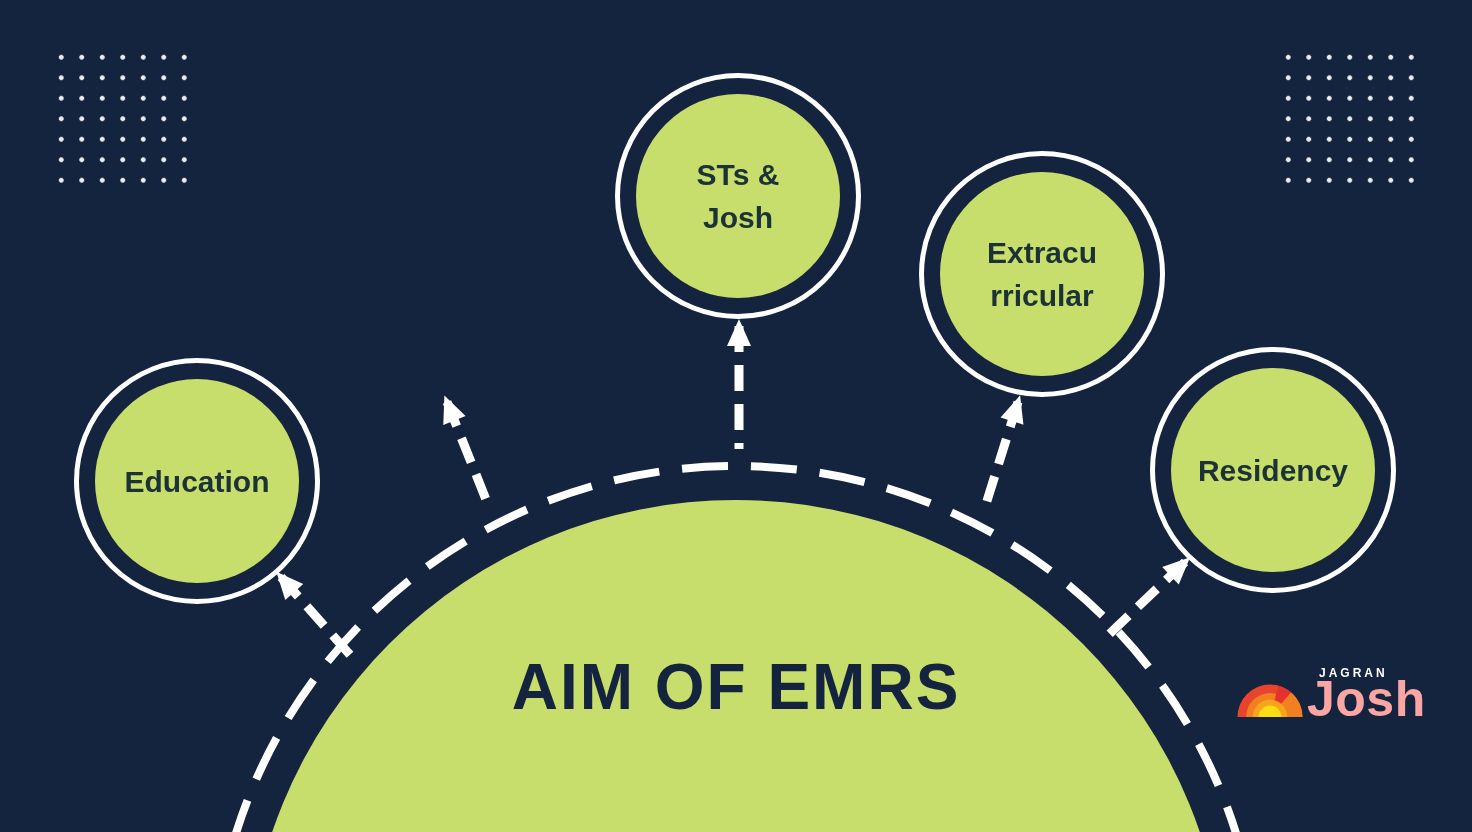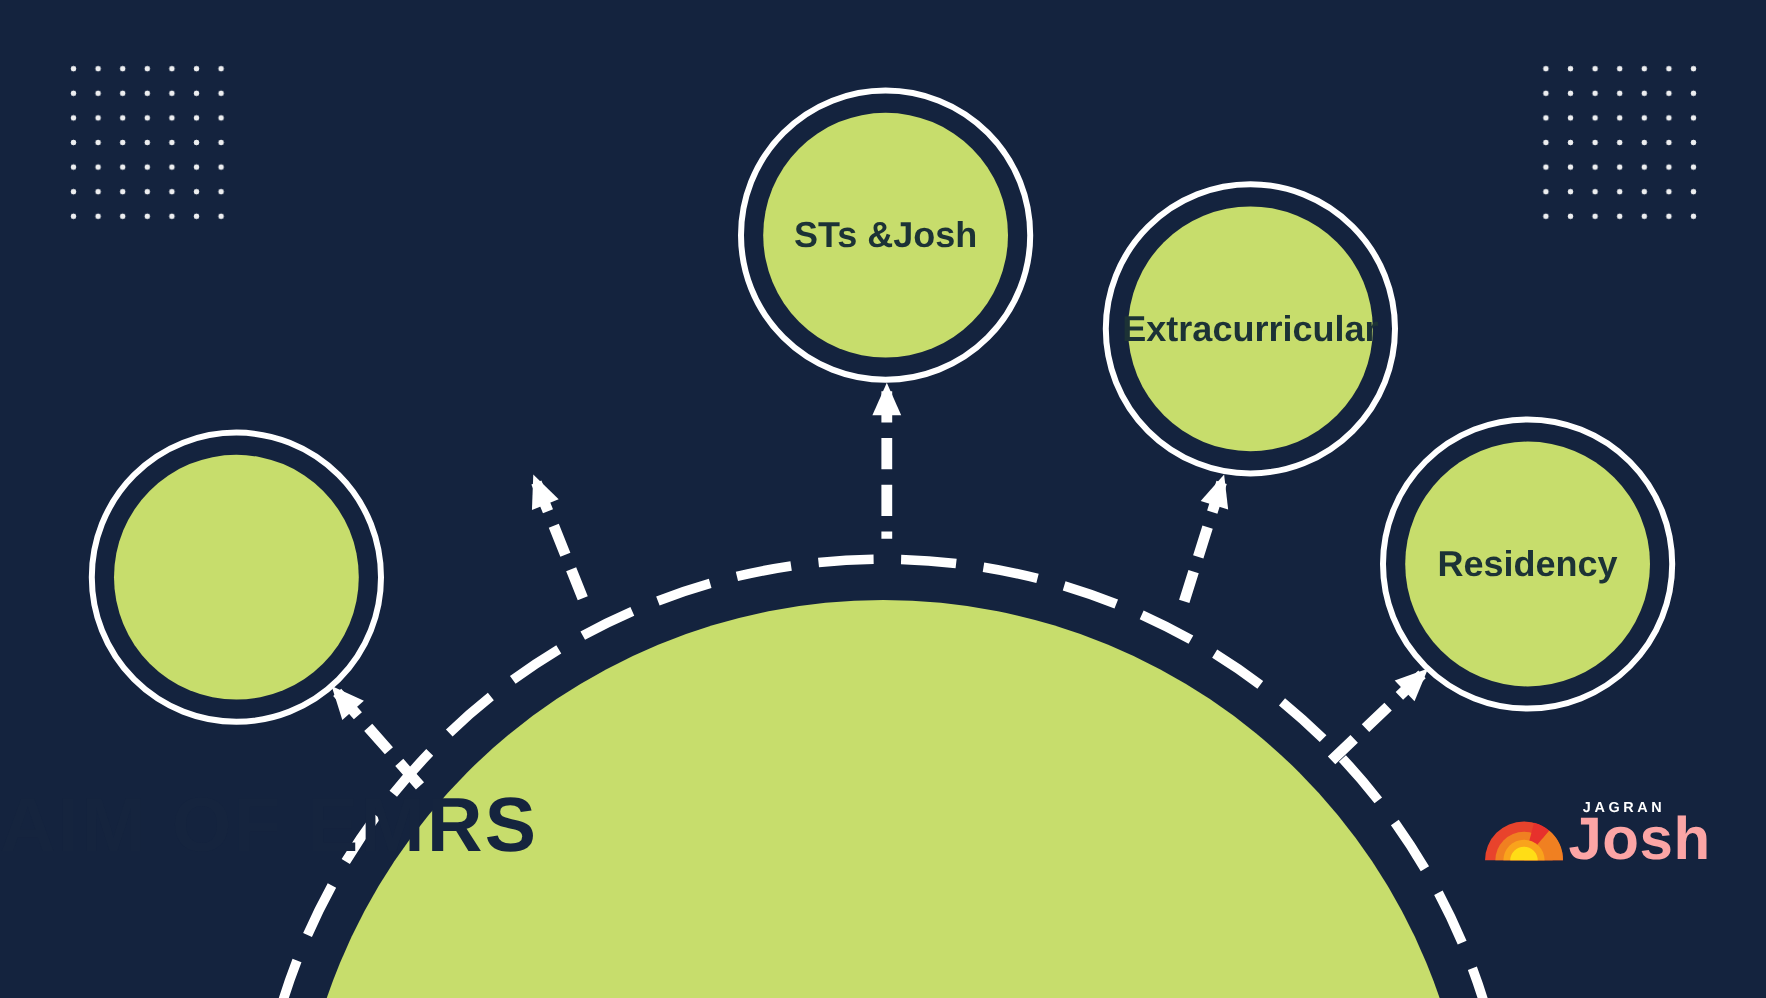--- a/index.html
+++ b/index.html
@@ -14,32 +14,32 @@
     background-image:radial-gradient(circle,rgba(255,255,255,.92) 2.1px,rgba(255,255,255,0) 2.6px);
     background-size:20.5px 20.5px;
   }
   .dots-left{left:51px;top:47px;}
   .dots-right{left:1278px;top:47px;}
   
   .scene{position:absolute;left:0;top:0;}
   
   .title{
     position:absolute;left:0;top:652px;width:1472px;
-    color:#15243E;font-size:64px;font-weight:800;
+    text-align:center;color:#15243E;font-size:64px;font-weight:800;
     letter-spacing:2px;line-height:70px;
   }
   
   .node{
     position:absolute;width:246px;height:246px;box-sizing:border-box;
     border:5px solid #FFFFFF;border-radius:50%;
     display:flex;align-items:center;justify-content:center;
   }
   .node-inner{
     width:204px;height:204px;border-radius:50%;background:#C7DD6C;
-    display:flex;flex-direction:row;align-items:center;justify-content:center;
+    display:flex;flex-direction:column;align-items:center;justify-content:center;
     text-align:center;
   }
   .node-line{
     display:block;color:#1C3236;font-size:30px;font-weight:600;
     line-height:43px;white-space:nowrap;
   }
   .node-hq{left:74px;top:358px;}
   .node-tribal{left:297px;top:151px;}
   .node-sts{left:615px;top:73px;}
   .node-extra{left:919px;top:151px;}
@@ -79,20 +79,21 @@
     <path d="M447,402 L489,507" fill="none" stroke="#FFFFFF" stroke-width="9" stroke-dasharray="26 13" marker-start="url(#ah)"></path>
     <path d="M739,326 L739,449" fill="none" stroke="#FFFFFF" stroke-width="9" stroke-dasharray="26 13" marker-start="url(#ah)"></path>
     <path d="M1018,402 L986,504" fill="none" stroke="#FFFFFF" stroke-width="9" stroke-dasharray="26 13" marker-start="url(#ah)"></path>
     <path d="M1185,562 L1103,640" fill="none" stroke="#FFFFFF" stroke-width="9" stroke-dasharray="26 13" marker-start="url(#ah)"></path>
   </svg>
 
   <div class="title">AIM OF EMRS</div>
 
   <div class="node node-hq">
     <div class="node-inner">
+      <span class="node-line">Education</span>
     </div>
   </div>
 
 
   <div class="node node-sts">
     <div class="node-inner">
       <span class="node-line">STs &amp;</span>
       <span class="node-line">Josh</span>
     </div>
   </div>

